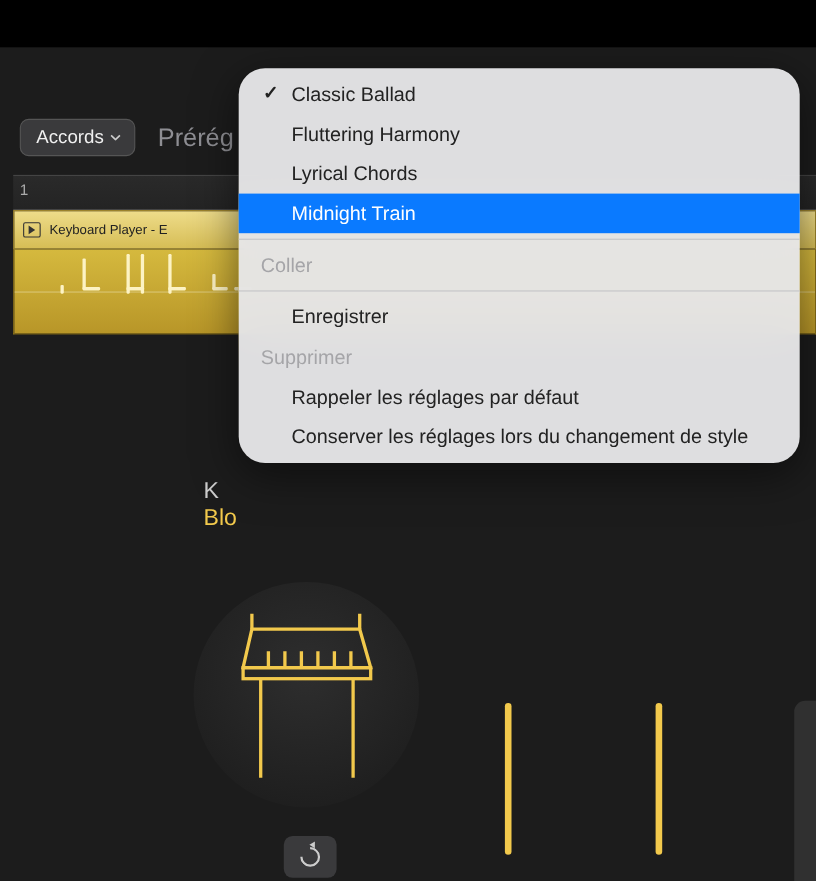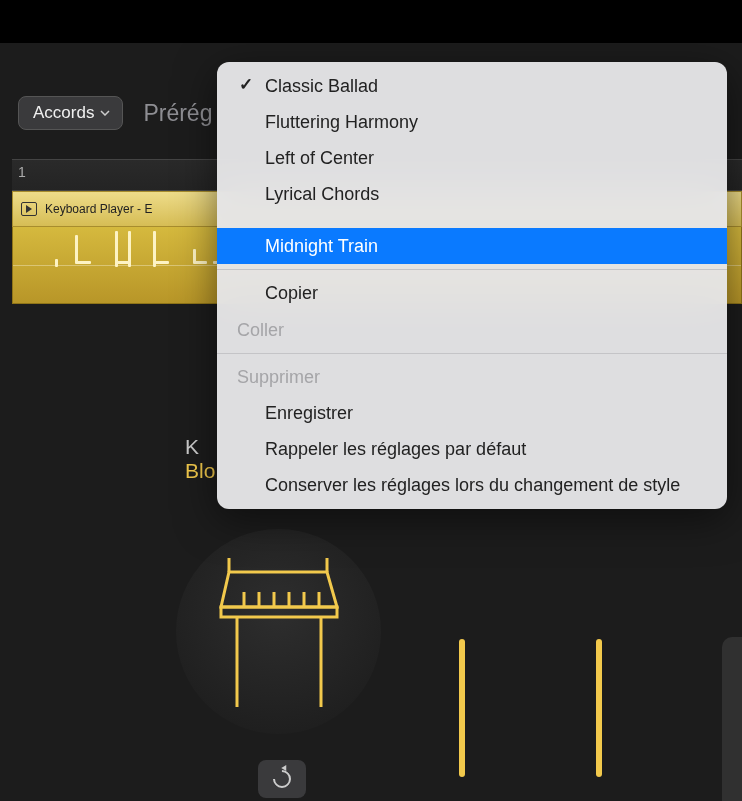--- a/index.html
+++ b/index.html
@@ -14,21 +14,21 @@
     .app-area {
       position: absolute;
       top: 43px;
       left: 0;
       width: 742px;
       height: 758px;
       background: #1c1c1c;
     }
     .toolbar {
       position: absolute;
-      top: 53px;
+      top: 65px;
       left: 18px;
       display: flex;
       align-items: center;
       gap: 20px;
     }
     .chord-button {
       background: #3a3a3c;
       border: 1px solid #555;
       color: #f0f0f0;
       border-radius: 8px;
@@ -206,21 +206,21 @@
     }
     
     
     .popup {
       position: absolute;
       top: 62px;
       left: 217px;
       width: 510px;
       background: rgba(230,230,232,0.96);
       backdrop-filter: blur(20px);
-      border-radius: 12px;
+      border-radius: 24px;
       box-shadow: 0 10px 40px rgba(0,0,0,0.5);
       padding: 6px 0;
     }
     .menu-item {
       padding: 5px 20px 5px 48px;
       font-size: 18px;
       color: #222;
       cursor: pointer;
       position: relative;
       line-height: 1.45;
@@ -228,21 +228,20 @@
     .menu-item.checked::before {
       content: '✓';
       position: absolute;
       left: 22px;
       font-size: 17px;
       font-weight: 700;
     }
     .menu-item.highlighted {
       background: #0a7aff;
       color: #fff;
-      margin-top: 16px;
     }
     .menu-item.disabled {
       color: #a5a5a8;
       cursor: default;
       padding-left: 20px;
     }
     .menu-sep {
       height: 1px;
       background: #c4c4c7;
       margin: 5px 0;
@@ -319,24 +318,22 @@
 
   <div class="slider-bar slider1"></div>
   <div class="slider-bar slider2"></div>
   <div class="right-panel"></div>
 
 </div>
 
 <div class="popup" id="popup-menu">
     <div class="menu-item checked">Classic Ballad</div>
     <div class="menu-item">Fluttering Harmony</div>
-    <div class="menu-item">Left of Center</div>
     <div class="menu-item">Lyrical Chords</div>
     <div class="menu-item highlighted">Midnight Train</div>
     <div class="menu-sep"></div>
-    <div class="menu-item">Copier</div>
     <div class="menu-item disabled">Coller</div>
     <div class="menu-sep"></div>
+    <div class="menu-item">Enregistrer</div>
     <div class="menu-item disabled">Supprimer</div>
-    <div class="menu-item">Enregistrer</div>
     <div class="menu-item">Rappeler les réglages par défaut</div>
     <div class="menu-item">Conserver les réglages lors du changement de style</div>
   </div>
 
 </body></html>

